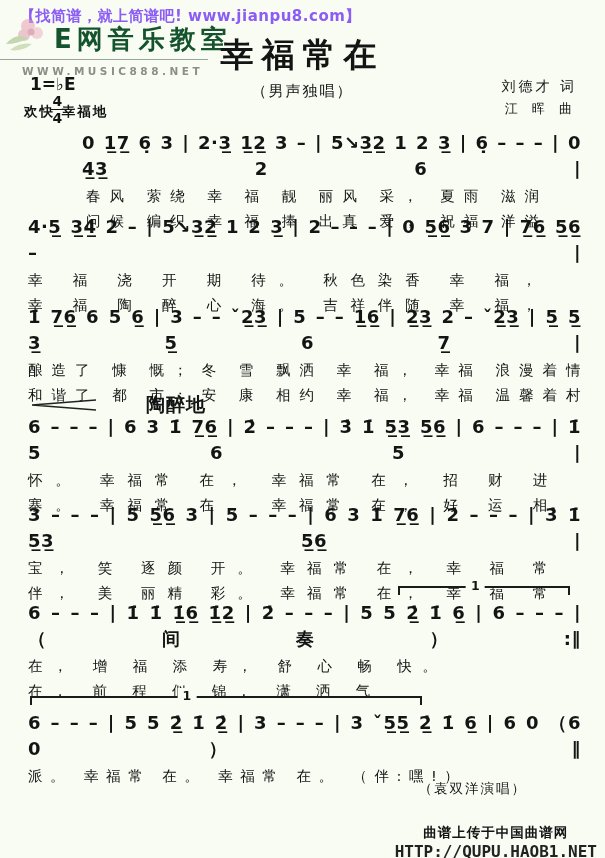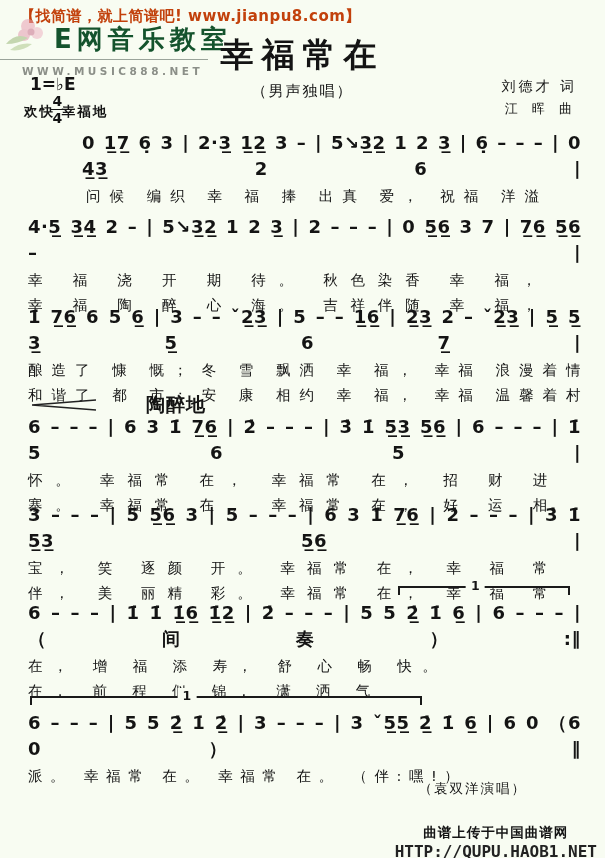--- a/index.html
+++ b/index.html
@@ -2,21 +2,21 @@
 <html><head>
 <meta charset="utf-8">
 <style>
   html,body{margin:0;padding:0;}
   body{
     width:605px;height:858px;position:relative;overflow:hidden;
     background:#f8fcf2;color:#141414;
     font-family:"DejaVu Sans", sans-serif;
   }
   
-  .banner{position:absolute;left:20px;top:7px;font-size:15px;font-weight:bold;color:#c2410c;letter-spacing:.5px;}
+  .banner{position:absolute;left:20px;top:7px;font-size:15px;font-weight:bold;color:#8b5cf6;letter-spacing:.5px;}
   .logo{position:absolute;left:2px;top:14px;opacity:.55;}
   .wm-studio{position:absolute;left:54px;top:22px;font-size:26px;font-weight:bold;color:#14532d;letter-spacing:5px;}
   .wm-line{position:absolute;left:0;top:59px;width:208px;height:1px;background:#9aa39a;}
   .wm-site{position:absolute;left:22px;top:65px;font-size:10.5px;font-weight:bold;color:#8b8f88;letter-spacing:3.5px;}
   .title{position:absolute;left:0;right:0;top:33px;text-align:center;font-size:33px;font-weight:bold;letter-spacing:8px;}
   .subtitle{position:absolute;left:0;right:0;top:82px;text-align:center;font-size:15px;letter-spacing:2px;}
   .keyblock{position:absolute;left:30px;top:74px;display:flex;align-items:center;font-size:17px;font-weight:bold;flex-direction:column;}
   .frac{display:inline-flex;flex-direction:column;margin-left:9px;line-height:1;font-size:14px;text-align:center;}
   .frac .top{border-bottom:1.6px solid #111;padding:0 2px 1px;}
   .frac .bot{padding-top:1px;}
@@ -75,20 +75,21 @@
     <span class="top">4</span>
     <span class="bot">4</span>
   </span>
 </div>
 <div class="tempo">欢快 幸福地</div>
 <div class="lyricist">刘德才 词</div>
 <div class="composer">江 晖 曲</div>
 
 <div class="system sys1">
   <div class="notes" style="padding-left:54px">0 1̲7̲ 6̣ 3 | 2·3̲ 1̲2̲ 3 – | 5↘3̲2̲ 1 2 3̲ | 6̣ – – – | 0 4̲3̲ 2 6 |</div>
+  <div class="lyric" style="padding-left:58px;width:82%">春风 萦绕 幸 福 靓 丽风 采， 夏雨 滋润</div>
   <div class="lyric" style="padding-left:58px;width:82%">问候 编织 幸 福 捧 出真 爱， 祝福 洋溢</div>
 </div>
 
 <div class="system sys2">
   <div class="notes">4·5̲ 3̲4̲ 2 – | 5↘3̲2̲ 1 2 3̲ | 2 – – – | 0 5̲6̲ 3 7 | 7̲6̲ 5̲6̲ – |</div>
   <div class="lyric" style="width:92%">幸 福 浇 开 期 待。 秋色染香 幸 福，</div>
   <div class="lyric" style="width:92%">幸 福 陶 醉 心 海。 吉祥伴随 幸 福，</div>
 </div>
 
 <div class="system sys3">

